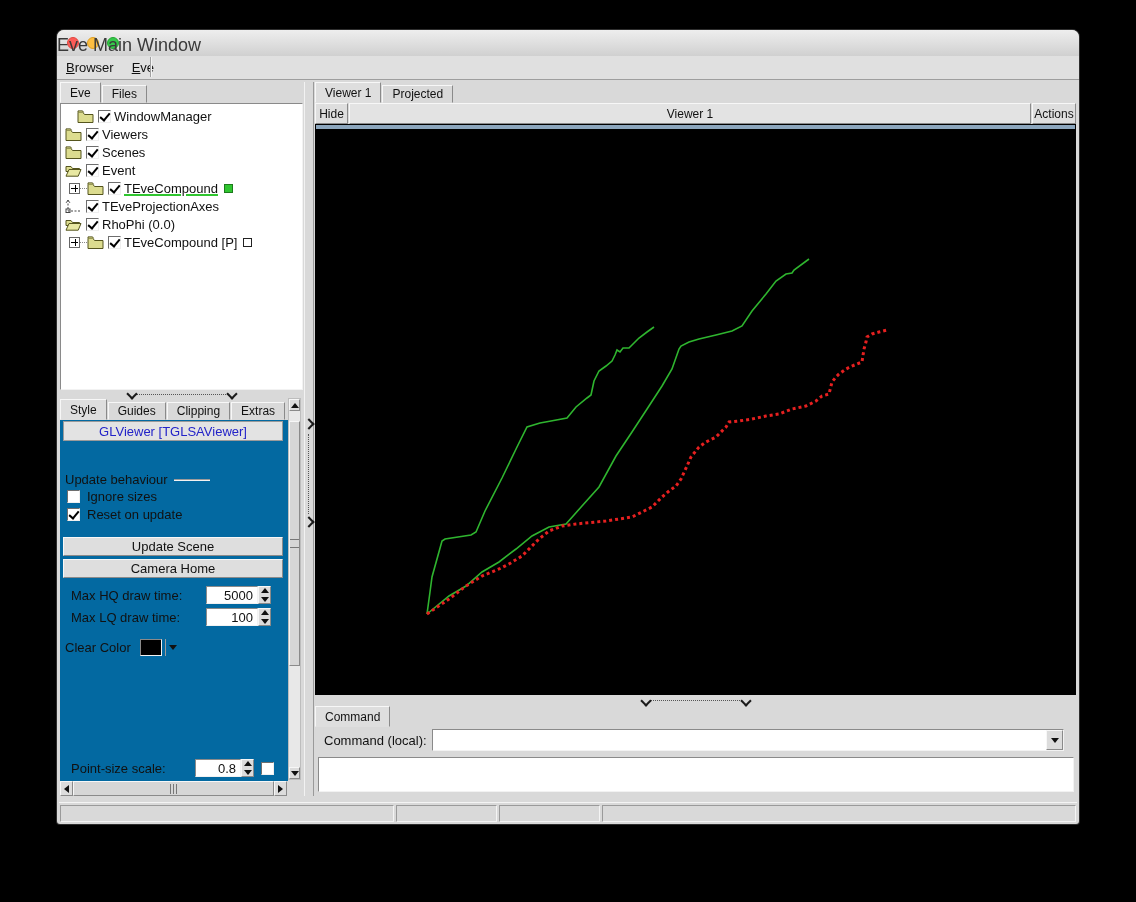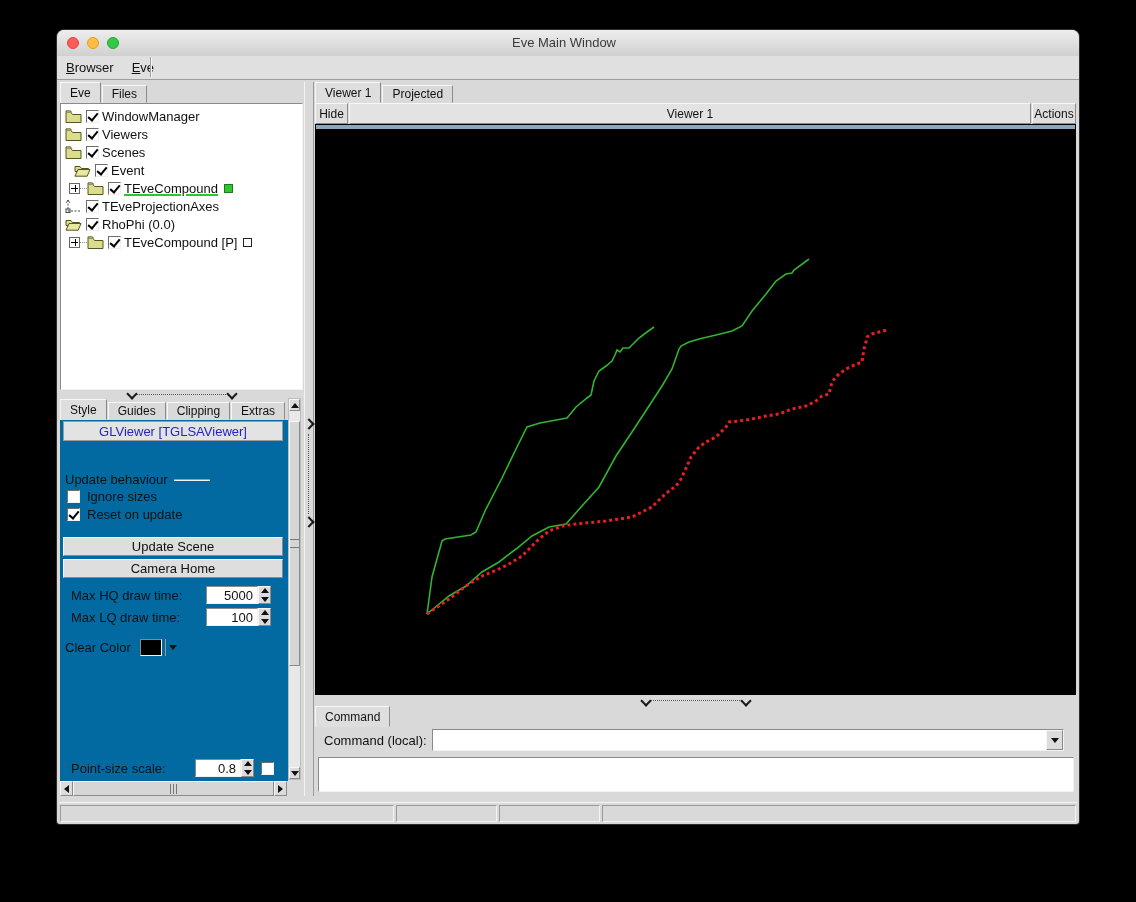--- a/index.html
+++ b/index.html
@@ -1,21 +1,21 @@
 <!DOCTYPE html>
 <html><head>
 <meta charset="utf-8">
 <style>
   html,body{margin:0;padding:0;background:#000;}
   body{width:1136px;height:902px;position:relative;font-family:"Liberation Sans",sans-serif;font-size:12px;color:#111;-webkit-font-smoothing:antialiased;}
   .abs{position:absolute;}
   .window{position:absolute;left:57px;top:30px;width:1022px;height:794px;background:#d9d9d9;border-radius:7px 7px 3px 3px;box-shadow:0 0 0 1px #2e2e2e;}
   
   .titlebar{left:0;top:0;width:1022px;height:26px;background:linear-gradient(#eeeeee,#d0d0d0);border-bottom:1px solid #a6a6a6;border-radius:7px 7px 0 0;}
-  .titlebar .title{position:absolute;left:0;right:8px;top:5px;text-align:center;font-size:13px;color:#3a3a3a;}
+  .titlebar .title{position:absolute;left:0;right:8px;top:5px;text-align:left;font-size:18px;color:#3a3a3a;}
   .tl{position:absolute;top:7px;width:12px;height:12px;border-radius:50%;box-sizing:border-box;}
   .tl.red{left:10px;background:#fc5b57;border:1px solid #e2463f;}
   .tl.yellow{left:30px;background:#fdbe41;border:1px solid #dfa023;}
   .tl.green{left:50px;background:#34c84a;border:1px solid #23a730;}
   
   .menubar{left:0;top:26px;width:1022px;height:23px;background:#e0e0e0;border-bottom:1px solid #9e9e9e;display:flex;align-items:center;}
   .menuitem{padding:0 9px;font-size:13px;}
   .menuitem .u{text-decoration:underline;}
   .menusep{position:absolute;left:93px;top:1px;height:20px;width:0;border-left:1px solid #a0a0a0;border-right:1px solid #f4f4f4;}
   .sunken{background:#fff;border:1px solid;border-color:#8a8a8a #f2f2f2 #f2f2f2 #8a8a8a;box-sizing:border-box;}
@@ -119,21 +119,21 @@
     <div class="tab active">
         <span>Eve</span>
       </div>
     <div class="tab">
         <span>Files</span>
       </div>
   </div>
 
   <div class="abs tree-box">
     <div style="height:3px"></div>
-    <div class="trow" style="padding-left:4px">
+    <div class="trow" style="padding-left:16px">
       <svg class="icon-folder" viewBox="0 0 17 14">
           <path d="M1 3.5 h5 l1.5 2 H16 v8 H1 z" fill="#dcdc8f" stroke="#55551e"></path>
           <path d="M1 3.5 v-1.6 h4.6 l1 1.6" fill="#dcdc8f" stroke="#55551e"></path>
         </svg>
       <span class="cb checked" style="margin-left:4px">
           <span class="tick"></span>
         </span>
       <span class="lbl">WindowManager</span>
     </div>
     <div class="trow" style="padding-left:4px">
@@ -149,21 +149,21 @@
     <div class="trow" style="padding-left:4px">
       <svg class="icon-folder" viewBox="0 0 17 14">
           <path d="M1 3.5 h5 l1.5 2 H16 v8 H1 z" fill="#dcdc8f" stroke="#55551e"></path>
           <path d="M1 3.5 v-1.6 h4.6 l1 1.6" fill="#dcdc8f" stroke="#55551e"></path>
         </svg>
       <span class="cb checked" style="margin-left:4px">
           <span class="tick"></span>
         </span>
       <span class="lbl">Scenes</span>
     </div>
-    <div class="trow" style="padding-left:13px">
+    <div class="trow" style="padding-left:4px">
       <svg class="icon-folder" viewBox="0 0 17 14">
           <path d="M1 3.5 h5 l1.5 2 H14.5 v3 H1 z" fill="#dcdc8f" stroke="#55551e"></path>
           <path d="M4 6.5 H16 L13.2 13.2 H1 z" fill="#e8e8a2" stroke="#55551e"></path>
         </svg>
       <span class="cb checked" style="margin-left:4px">
           <span class="tick"></span>
         </span>
       <span class="lbl">Event</span>
     </div>
     <div class="trow" style="padding-left:8px">

